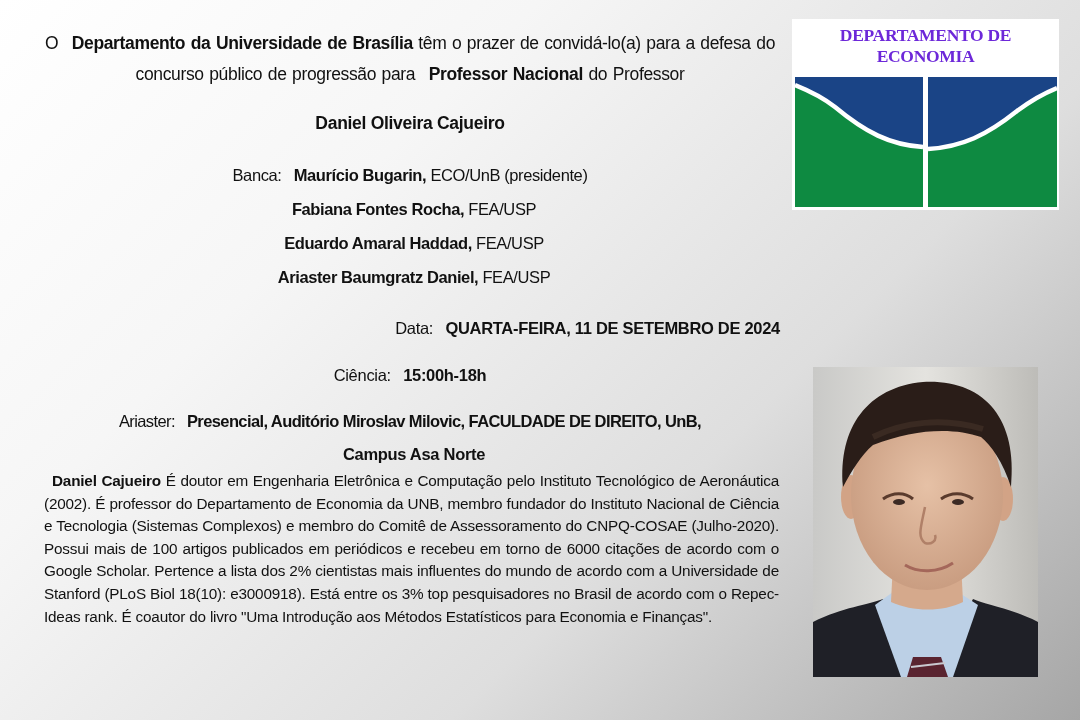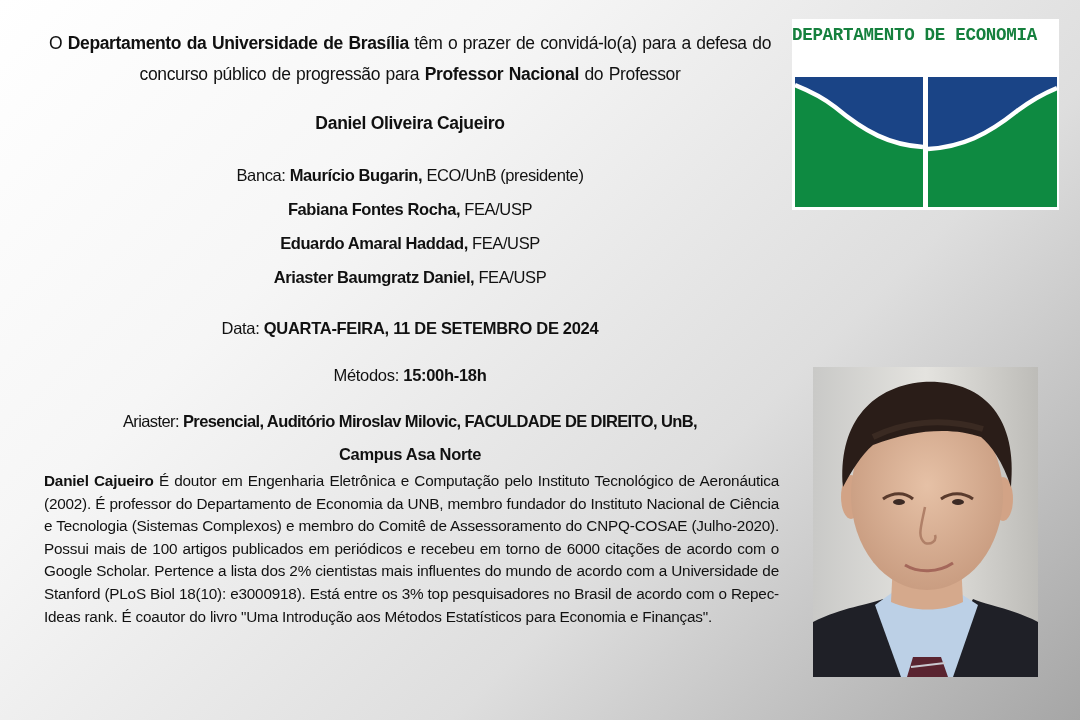--- a/index.html
+++ b/index.html
@@ -9,43 +9,43 @@
     font-family: "Liberation Sans", "DejaVu Sans", sans-serif;
     color: #111;
   }
   .center-col {
     position: absolute; left: 40px; width: 740px; text-align: center;
   }
   .intro {
     top: 28px; font-size: 17.5px; line-height: 31px; letter-spacing: -0.35px;
     word-spacing: 1px;
   }
-  .b { font-weight: bold; }
+  .b { font-weight: bold; margin-left: 8px; }
   .candidate { top: 110px; font-size: 17.5px; line-height: 26px; font-weight: bold; letter-spacing: -0.3px; text-align: center; }
   .banca { top: 158px; font-size: 16.5px; line-height: 34px; letter-spacing: -0.4px; }
   .banca .line { display: block; }
   .event { top: 313px; font-size: 16.5px; letter-spacing: -0.3px; }
   .event .row { display: block; }
-  .event .r-date { height: 34px; line-height: 30px; }
+  .event .r-date { height: 34px; line-height: 30px; text-align: right; }
   .event .r-time { height: 44px; line-height: 56px; }
   .event .r-format { height: 38px; line-height: 60px; letter-spacing: -0.6px; }
   .event .r-campus { height: 30px; line-height: 50px; }
   .bio {
     position: absolute; left: 44px; width: 735px; top: 470px;
     font-size: 15.3px; line-height: 22.6px; text-align: justify; letter-spacing: -0.2px;
     color: #111;
   }
   .logo {
     position: absolute; left: 792px; top: 19px; width: 267px; height: 191px;
     background: #ffffff;
   }
   .logo-line1 {
-    position: absolute; left: 0; right: 0; top: 6px; 
-    color: #15803d; font-weight: bold; font-size: 17.5px; letter-spacing: -0.3px;
-    font-family: Liberation Mono, monospace;
+    position: absolute; left: 0; right: 0; top: 6px; text-align: center;
+    color: #6d28d9; font-weight: bold; font-size: 17.5px; letter-spacing: -0.3px;
+    font-family: Liberation Serif, serif;
   }
   .logo-line2 {
     position: absolute; left: 0; right: 0; top: 29px; text-align: center;
     color: #1d3f7c; font-weight: bold; font-size: 17.5px; letter-spacing: -0.3px;
     font-family: "Liberation Sans", sans-serif;
   }
   .logo svg { position: absolute; left: 3px; top: 58px; }
   .photo {
     position: absolute; left: 813px; top: 367px; width: 225px; height: 310px;
     overflow: hidden; background: #d9d9d9;
@@ -62,21 +62,21 @@
 
 <div class="center-col banca">
   <span class="line"><span>Banca: </span><span class="b">Maurício Bugarin,</span><span> ECO/UnB (presidente)</span></span>
   <span class="line"><span class="b">Fabiana Fontes Rocha,</span><span> FEA/USP</span></span>
   <span class="line"><span class="b">Eduardo Amaral Haddad,</span><span> FEA/USP</span></span>
   <span class="line"><span class="b">Ariaster Baumgratz Daniel,</span><span> FEA/USP</span></span>
 </div>
 
 <div class="center-col event">
   <span class="row r-date"><span>Data: </span><span class="b">QUARTA-FEIRA, 11 DE SETEMBRO DE 2024</span></span>
-  <span class="row r-time"><span>Métodos: </span><span class="b">15:00h-18h</span></span>
+  <span class="row r-time"><span>Ciência: </span><span class="b">15:00h-18h</span></span>
   <span class="row r-format"><span>Ariaster: </span><span class="b">Presencial, Auditório Miroslav Milovic, FACULDADE DE DIREITO, UnB,</span></span>
   <span class="row r-campus b">Campus Asa Norte</span>
 </div>
 
 <div class="bio">
   <span class="b">Daniel Cajueiro</span><span> É doutor em Engenharia Eletrônica e Computação pelo Instituto Tecnológico de Aeronáutica (2002). É professor do Departamento de Economia da UNB, membro fundador do Instituto Nacional de Ciência e Tecnologia (Sistemas Complexos) e membro do Comitê de Assessoramento do CNPQ-COSAE (Julho-2020). Possui mais de 100 artigos publicados em periódicos e recebeu em torno de 6000 citações de acordo com o Google Scholar. Pertence a lista dos 2% cientistas mais influentes do mundo de acordo com a Universidade de Stanford (PLoS Biol 18(10): e3000918). Está entre os 3% top pesquisadores no Brasil de acordo com o Repec-Ideas rank. É coautor do livro "Uma Introdução aos Métodos Estatísticos para Economia e Finanças".</span>
 </div>
 
 <div class="logo">
   <div class="logo-line1">DEPARTAMENTO DE ECONOMIA</div>

